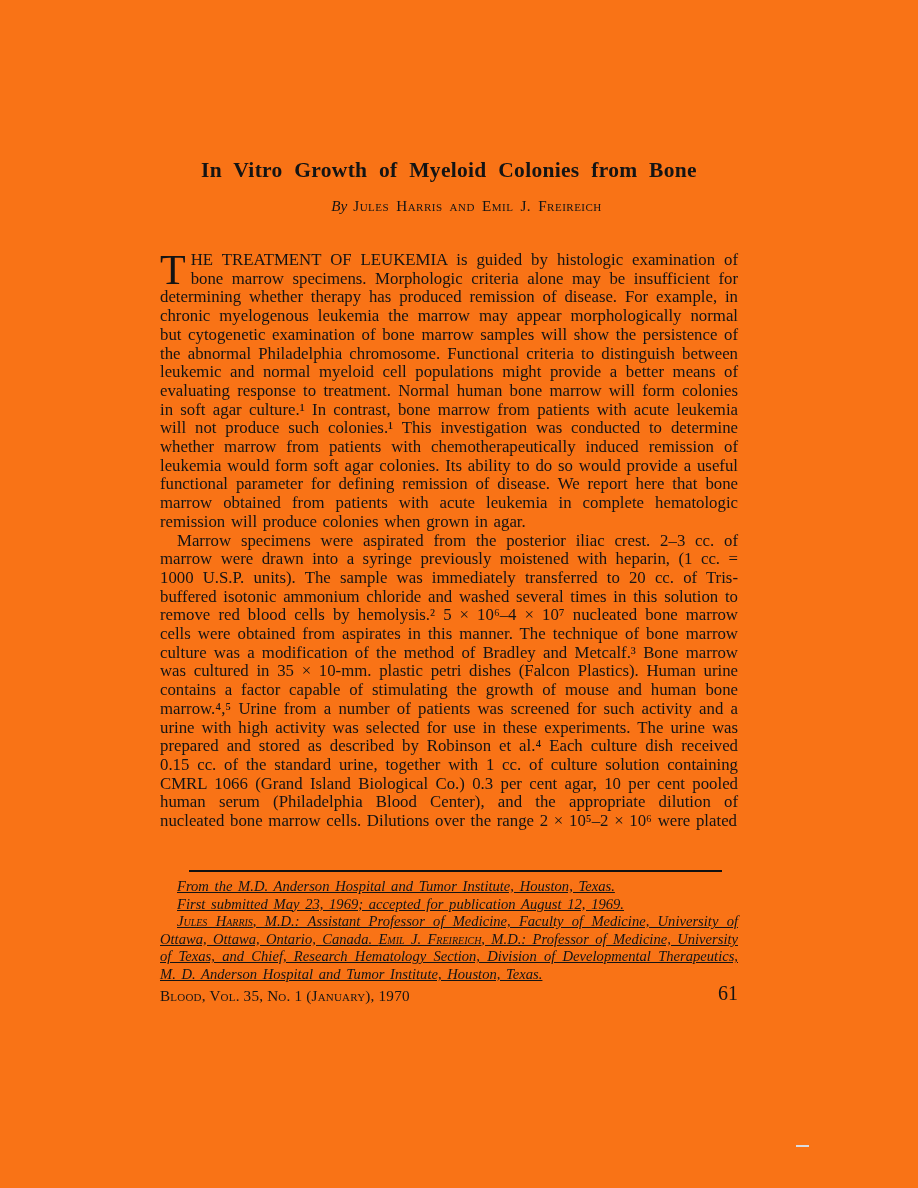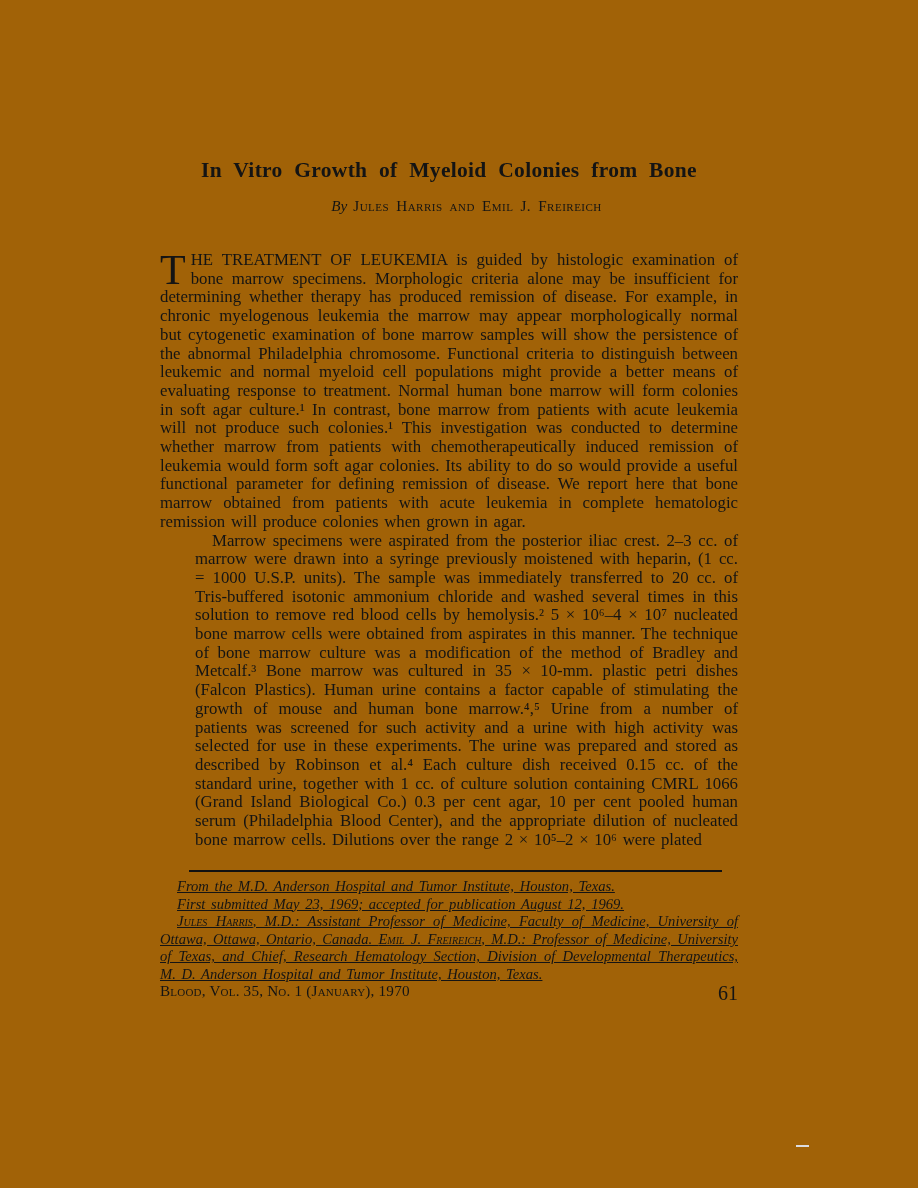--- a/index.html
+++ b/index.html
@@ -1,19 +1,19 @@
 <!DOCTYPE html>
 <html><head>
 <meta charset="utf-8">
 <style>
   html,body{margin:0;padding:0;background:#ffffff;}
   .page{
     position:relative;
     width:918px;height:1188px;
-    background:#a16207;
+    background:#f97316;
     color:#141414;
     font-family:"Liberation Serif", serif;
     overflow:hidden;
   }
   .title-block{
     position:absolute;
     top:156px;left:160px;width:578px;
     text-align:center;
   }
   .article-title{
@@ -35,21 +35,21 @@
   .byline .authors{font-variant:small-caps;letter-spacing:0.5px;}
   .body-text{
     position:absolute;
     top:251px;left:160px;width:578px;
     font-size:16.8px;
     line-height:18.7px;
     text-align:justify;
     word-spacing:0.09em;
   }
   .para{margin:0;}
-  .para.indent{text-indent:17px;margin-left:35px;}
+  .para.indent{text-indent:17px;}
   .dropcap{
     float:left;
     font-size:42px;
     line-height:33px;
     padding:3px 5px 0 0;
   }
   .fn-rule{
     position:absolute;
     top:870px;left:189px;width:533px;
     border:none;margin:0;
@@ -66,21 +66,21 @@
     text-decoration:underline;
   }
   .fn-line{margin:0;}
   .fn-line.indent{text-indent:17px;}
   .footnote .sc{font-style:italic;}
   .page-footer{
     position:absolute;
     top:982px;left:160px;width:578px;
     display:flex;
     justify-content:space-between;
-    align-items:flex-start;
+    align-items:flex-end;
     font-size:15.2px;
   }
   .journal{font-variant:small-caps;letter-spacing:0.2px;}
   .pageno{font-size:20px;}
   .scan-artifact{
     position:absolute;
     top:1145px;left:796px;width:13px;height:2px;
     background:#dcdce0;
   }
 </style>

